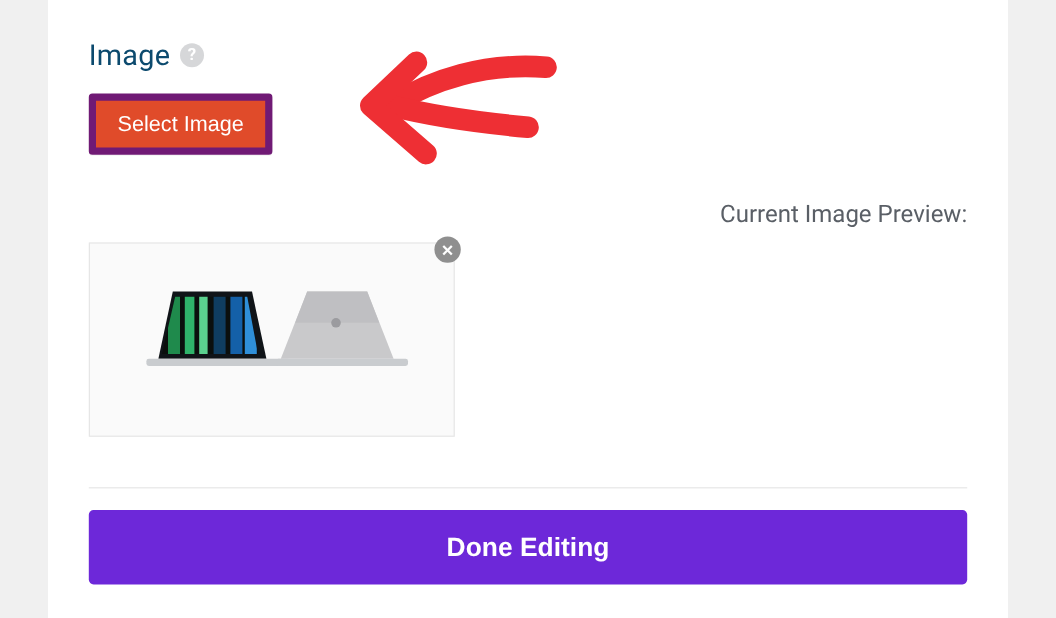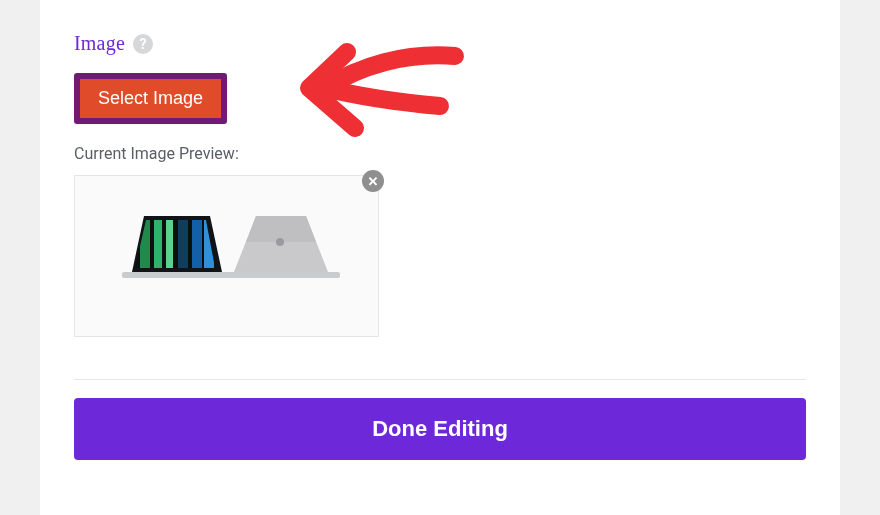--- a/index.html
+++ b/index.html
@@ -20,24 +20,23 @@
       background: #fff;
       padding: 32px 34px 10px 34px;
     }
     .field-label-row {
       display: flex;
       align-items: center;
       gap: 8px;
       margin-bottom: 18px;
     }
     .field-label {
-      font-size: 20px;
-      color: #6d28d9;
+      font-size: 24px;
+      color: #0c4a6e;
       letter-spacing: 0.2px;
-      font-family: Liberation Serif, serif;
     }
     .help-icon {
       width: 20px;
       height: 20px;
       border-radius: 50%;
       background: #d6d7d9;
       color: #fff;
       display: flex;
       align-items: center;
       justify-content: center;
@@ -55,24 +54,25 @@
       cursor: pointer;
       box-shadow: 0 1px 0 rgba(0,0,0,0.04);
     }
     .arrow-annotation {
       position: absolute;
       left: 245px;
       top: 40px;
       pointer-events: none;
     }
     .preview-label {
-      font-size: 16px;
+      font-size: 20px;
       color: #5a5f66;
-      margin-top: 20px;
+      margin-top: 37px;
       margin-bottom: 12px;
+      text-align: right;
     }
     .preview-wrap {
       width: 305px;
       height: 162px;
       border: 1px solid #e6e6e6;
       position: relative;
       background: #fafafa;
       display: flex;
       align-items: center;
       justify-content: center;

